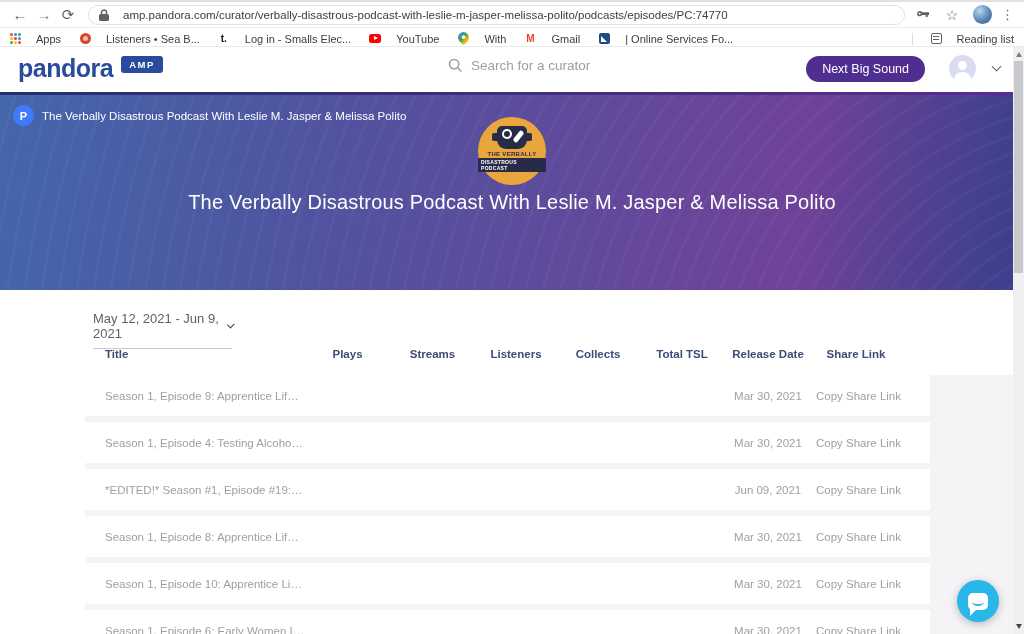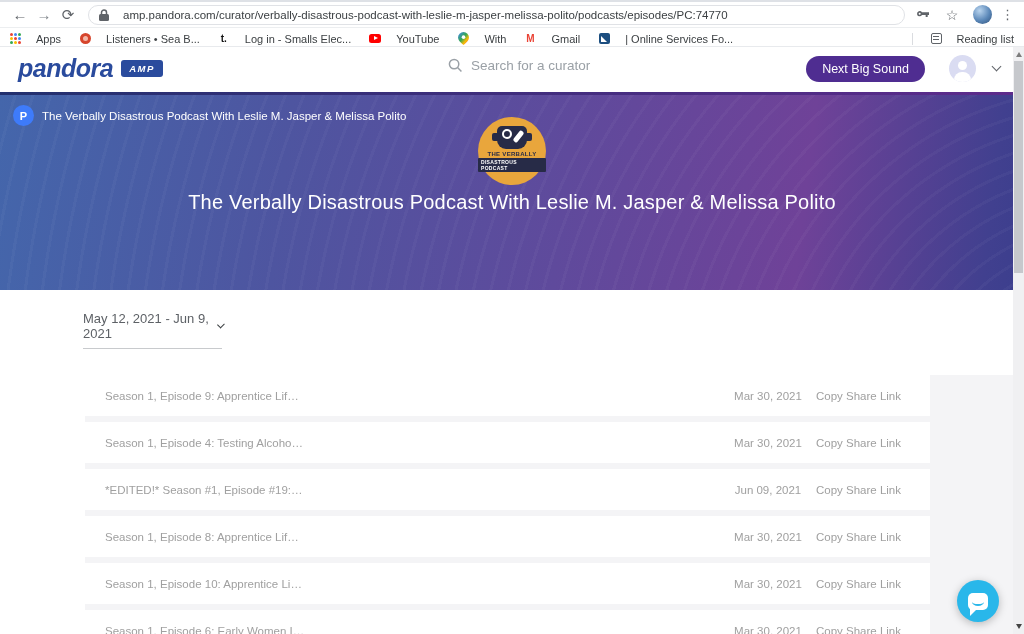--- a/index.html
+++ b/index.html
@@ -41,21 +41,21 @@
   .fav-osf::after { content:''; position:absolute; left:2px; bottom:2px; border-bottom:6px solid #fff;
                     border-right:6px solid transparent; }
   .bm-spacer { flex:1; }
   .bm-divider { width:1px; height:12px; background:#dadce0; }
   .rl-icon { width:11px; height:11px; border:1.4px solid #5f6368; border-radius:2px; position:relative; }
   .rl-icon::after { content:''; position:absolute; left:1.5px; right:1.5px; top:2px; height:5px;
                     background:repeating-linear-gradient(#5f6368 0 1px, transparent 1px 3px); }
 
   
   .site-header { position:absolute; top:47px; left:0; right:0; height:45px; background:#fff; }
-  .logo-wrap { position:absolute; left:18px; top:9px; display:flex; align-items:center; gap:8px;font-style:italic; }
+  .logo-wrap { position:absolute; left:18px; top:9px; display:flex; align-items:flex-start; gap:8px; }
   .pandora-logo { font-size:25px; font-weight:bold; color:#2a4b9d; letter-spacing:-0.5px; line-height:1; }
   .amp-badge { background:#2a4b9d; color:#fff; font-size:9.5px; font-weight:bold; letter-spacing:1.5px;
                padding:3px 8px; border-radius:3px; }
   .curator-search { position:absolute; left:448px; top:11px; display:flex; align-items:center; gap:8px; }
   .curator-search input { border:none; outline:none; width:150px; font-size:13.5px; color:#5f6368;
                           font-family:"Liberation Sans",sans-serif; }
   .curator-search input::placeholder { color:#9aa0a6; }
   .nbs-btn { position:absolute; right:99px; top:9px; height:26px; padding:0 16px; border:none;
              border-radius:14px; background:#4f2d91; color:#fff; font-size:12.5px;
              font-family:"Liberation Sans",sans-serif; cursor:pointer; }
@@ -96,21 +96,21 @@
   .av-line2 { font-size:5px; font-weight:bold; color:#fff; background:#272b47; padding:1px 3px;
               border-radius:1px; margin-top:1px; letter-spacing:0.3px; }
   .hero-title { position:absolute; top:99px; left:0; right:0; text-align:center;
                 font-size:20px; font-weight:500; letter-spacing:0.2px; }
   .hero-tabs { position:absolute; top:140px; left:0; right:0; display:flex; justify-content:center; gap:38px; }
   .tab { position:relative; font-size:13.5px; font-weight:bold; cursor:pointer; padding-bottom:9px; }
   .tab.active::after { content:''; position:absolute; left:-2px; right:-2px; bottom:0; height:2px; background:#fff; }
 
   
   .main { position:absolute; top:290px; left:0; right:0; bottom:0; background:#fff; }
-  .date-range { position:absolute; left:83px; top:21px; width:139px; display:flex; align-items:center;
+  .date-range { position:absolute; left:93px; top:21px; width:139px; display:flex; align-items:center;
                 gap:8px; font-size:13px; color:#5d6166; padding-bottom:7px;
                 border-bottom:1px solid #c8cacd; cursor:pointer; }
   .date-chev { width:6px; height:6px; border-right:1.8px solid #3c4043; border-bottom:1.8px solid #3c4043;
                transform:rotate(45deg) translateY(-2px); }
   .table-grid { display:grid; grid-template-columns:220px 85px 85px 82px 82px 86px 86px 90px; align-items:center; }
   .table-headers { position:absolute; left:85px; top:56px; width:845px; height:16px;
                    font-size:11.5px; font-weight:bold; color:#3d4d77; }
   .table-headers .h { text-align:center; }
   .table-headers .h.first { text-align:left; padding-left:20px; }
   .rows-wrap { position:absolute; left:85px; top:85px; width:929px; bottom:0; background:#f4f4f6; overflow:hidden; }
@@ -261,20 +261,30 @@
     </div>
     <div class="hero-title">The Verbally Disastrous Podcast With Leslie M. Jasper &amp; Melissa Polito</div>
   </div>
 
   <div class="main">
     <div class="date-range">
       <span>May 12, 2021 - Jun 9, 2021</span>
       <span class="date-chev"></span>
     </div>
 
+    <div class="table-headers table-grid">
+      <div class="h first">Title</div>
+      <div class="h">Plays</div>
+      <div class="h">Streams</div>
+      <div class="h">Listeners</div>
+      <div class="h">Collects</div>
+      <div class="h">Total TSL</div>
+      <div class="h">Release Date</div>
+      <div class="h">Share Link</div>
+    </div>
 
     <div class="rows-wrap">
       <div class="row table-grid">
         <div class="cell-title">Season 1, Episode 9: Apprentice Life Part C</div>
         <div></div>
         <div></div>
         <div></div>
         <div></div>
         <div></div>
         <div class="cell-center">Mar 30, 2021</div>

